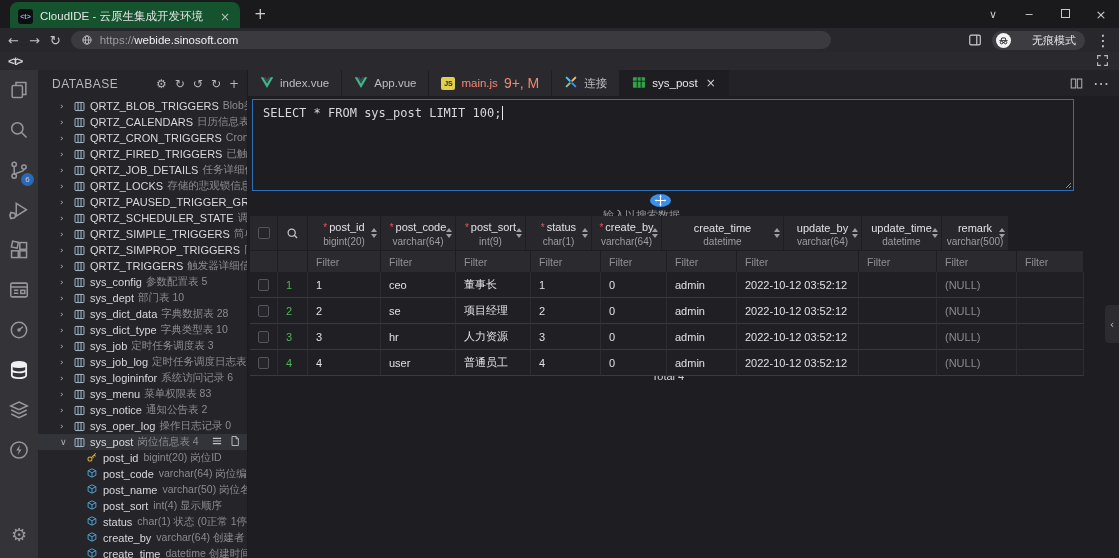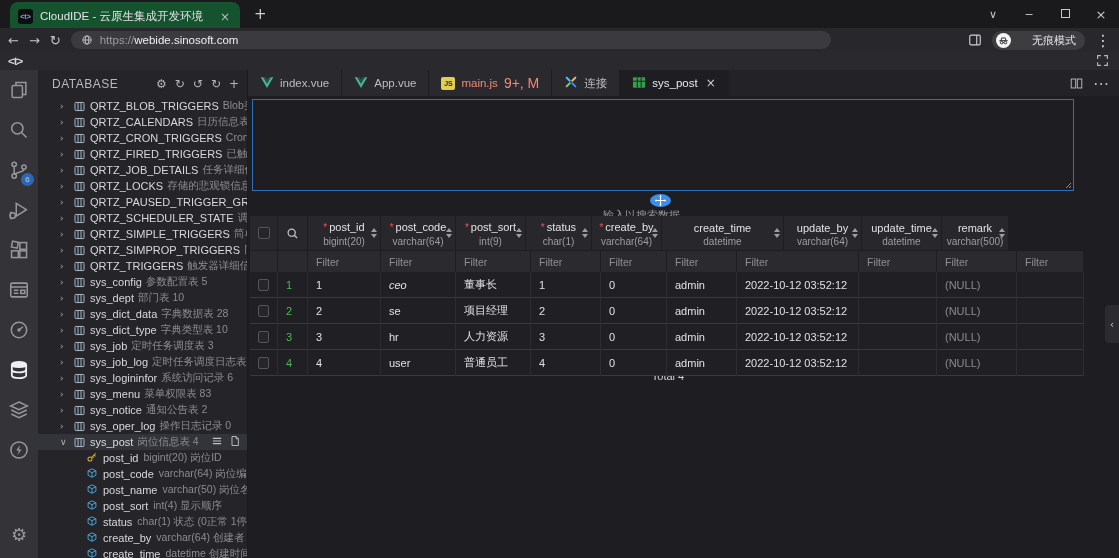--- a/index.html
+++ b/index.html
@@ -609,20 +609,21 @@
     <span id="tabbar-right">
       <svg width="13" height="13" viewBox="0 0 16 16" fill="none" stroke="#b6b6bb" stroke-width="1.2">
           <rect x="1.5" y="2.5" width="5.5" height="11"></rect>
           <rect x="9" y="2.5" width="5.5" height="11"></rect>
         </svg>
       <span class="glyph">⋯</span>
     </span>
   </div>
 
   <div id="sqlbox">
+    <div id="sqltext"><span>SELECT * FROM sys_post LIMIT 100;</span><span class="caret"></span></div>
     <svg id="resize-handle" width="8" height="8" viewBox="0 0 8 8" stroke="#8e8e93" stroke-width="1">
         <path d="M7 2 2 7M7 5 5 7"></path>
       </svg>
   </div>
 
   <div id="rtoolbar">
     <span id="move-btn">
       <svg width="13" height="13" viewBox="0 0 16 16" fill="#fff" stroke="#fff" stroke-width="1.4">
           <path d="M8 2.6v10.8M2.6 8h10.8" fill="none"></path>
           <path d="M8 .8 6.4 3h3.2zM8 15.2 6.4 13h3.2zM.8 8 3 6.4v3.2zM15.2 8 13 6.4v3.2z" stroke="none"></path>
@@ -786,21 +787,21 @@
           <input placeholder="Filter" style="">
         </div>
       </div>
     <div id="rt-body">
         <div class="trow b-row">
           <div class="b-cell" style="width: 28px;">
             <div class="cb"></div>
           </div>
           <div class="b-cell rownum" style="width: 30px;">1</div>
           <div class="b-cell" style="width: 73px;">1</div>
-          <div class="b-cell" style="width: 75px; font-style: italic;">ceo</div>
+          <div class="b-cell" style="width: 75px;">ceo</div>
           <div class="b-cell" style="width: 75px;">董事长</div>
           <div class="b-cell" style="width: 70px;">1</div>
           <div class="b-cell" style="width: 66px;">0</div>
           <div class="b-cell" style="width: 70px;">admin</div>
           <div class="b-cell" style="width: 122px;">2022-10-12 03:52:12</div>
           <div class="b-cell" style="width: 78px;"></div>
           <div class="b-cell nullval" style="width: 80px;">(NULL)</div>
           <div class="b-cell" style="width: 67px;"></div>
         </div>
         <div class="trow b-row">

